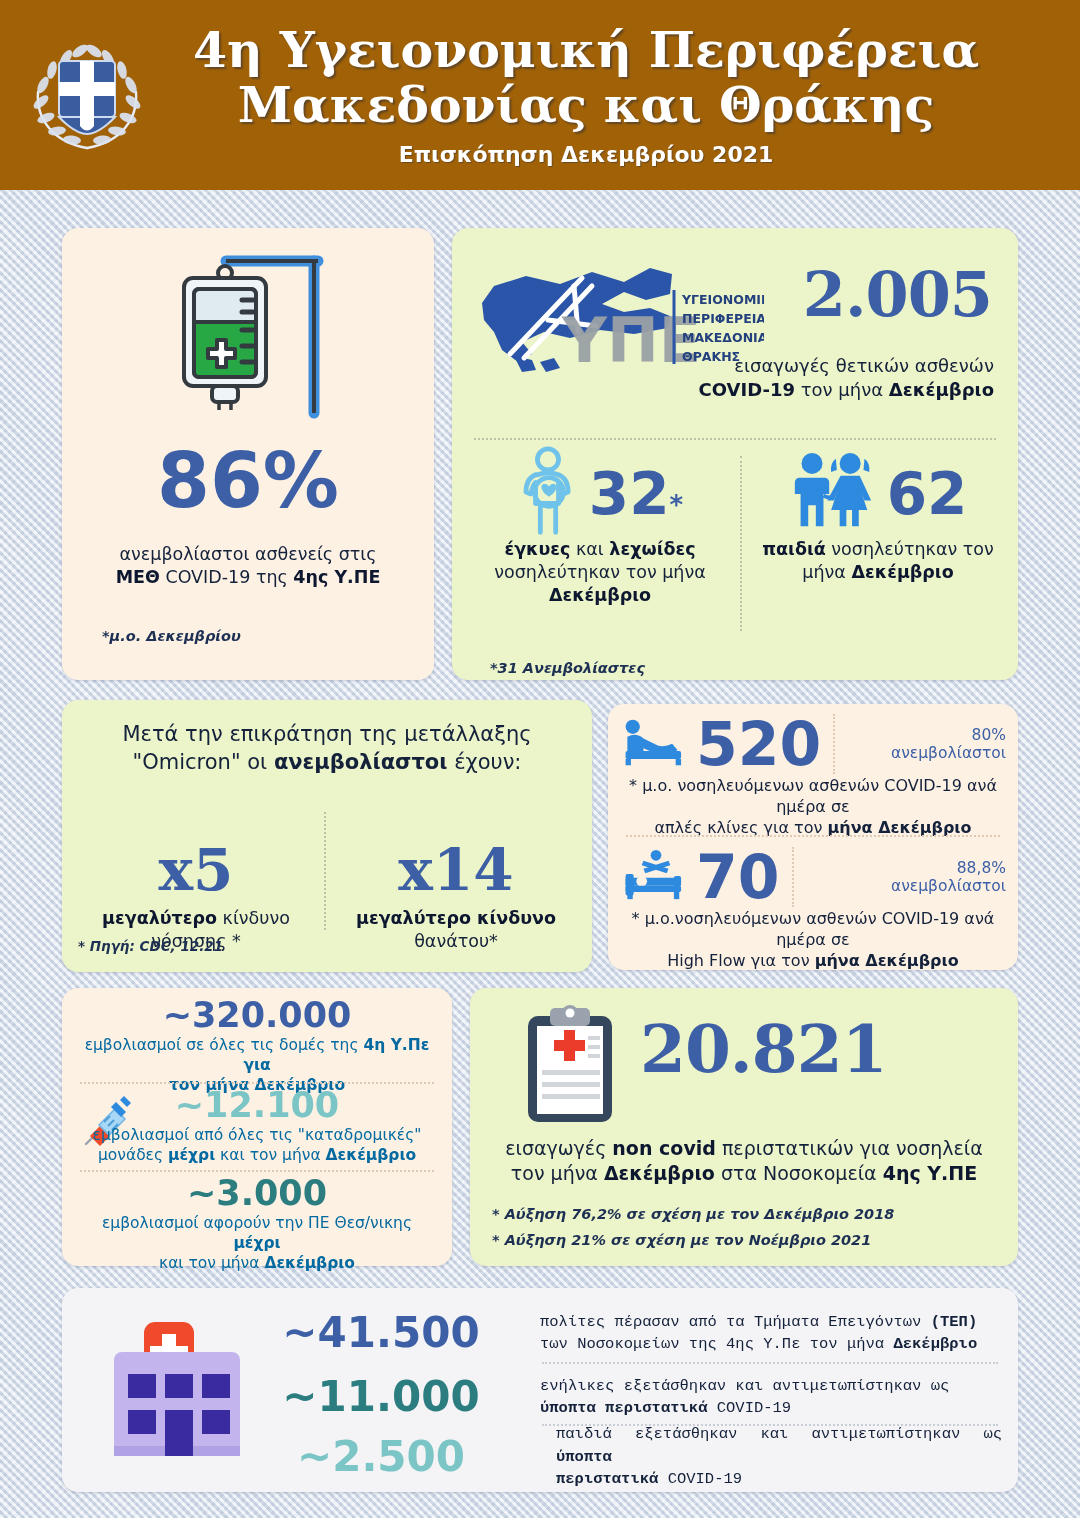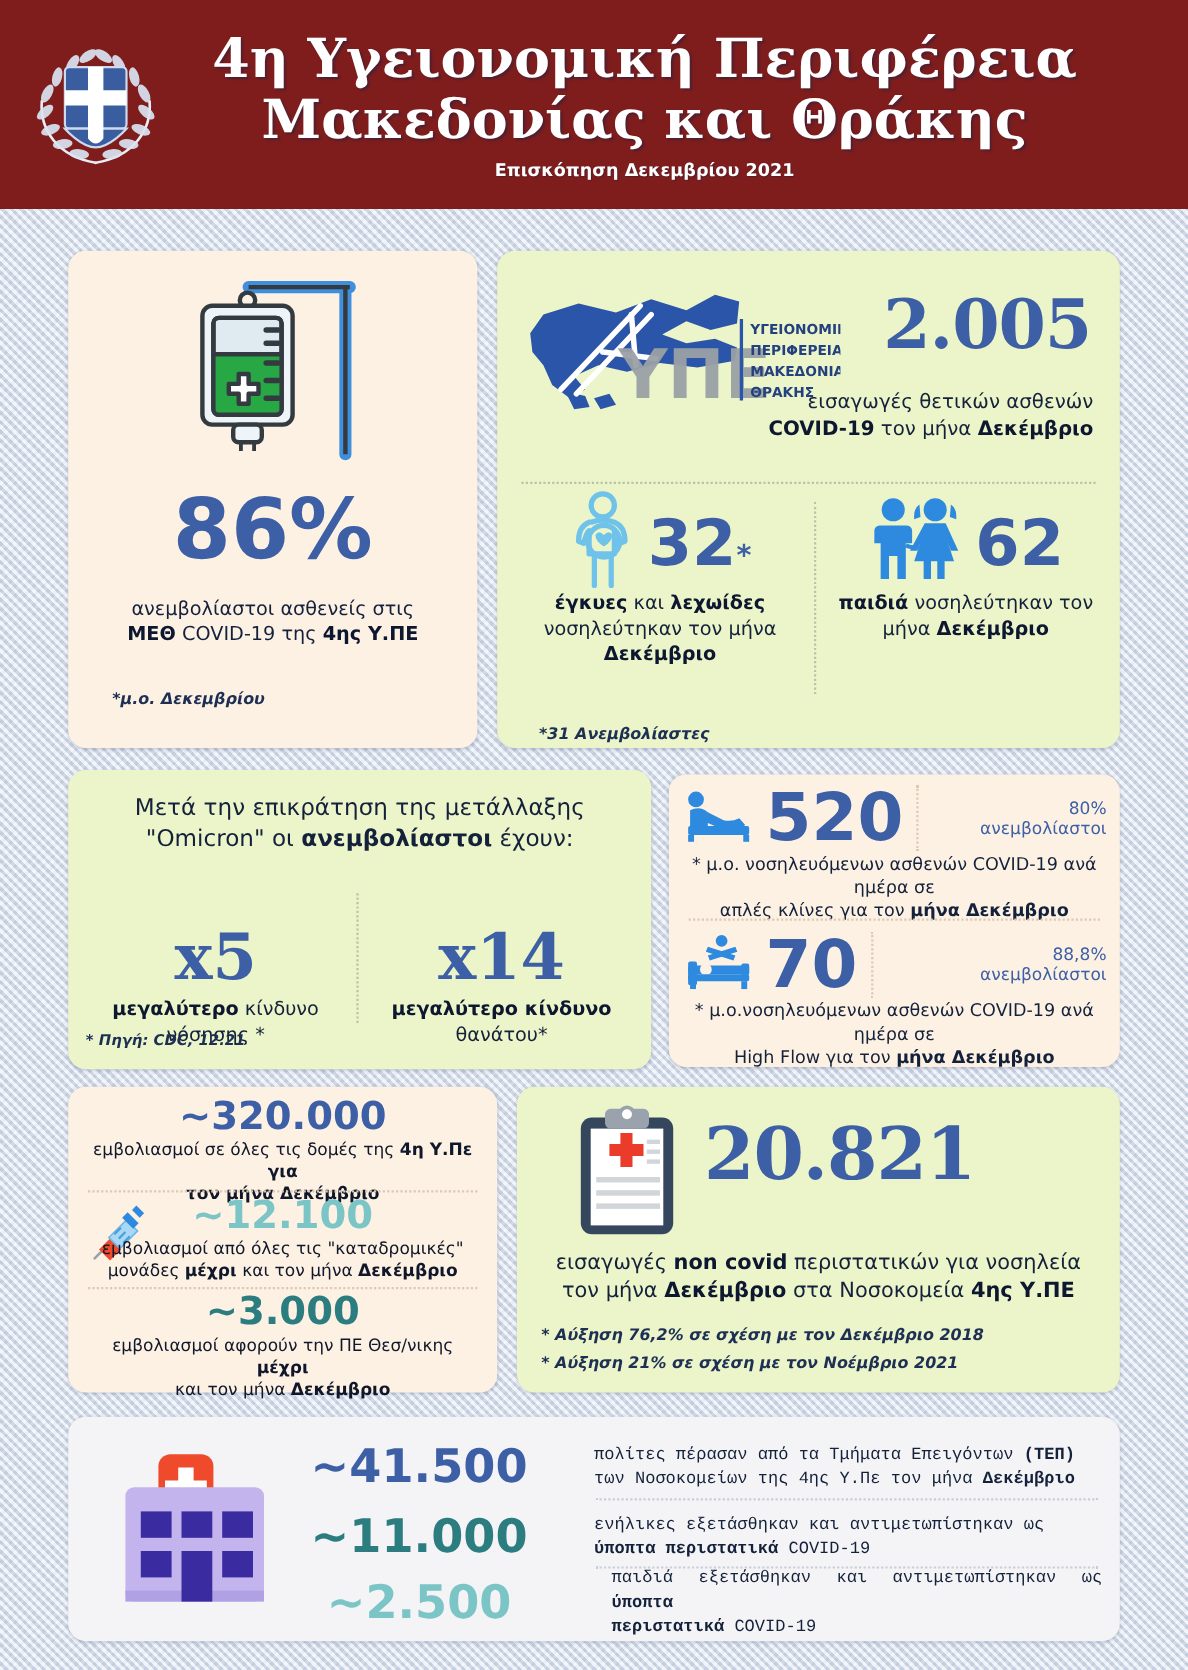--- a/index.html
+++ b/index.html
@@ -12,34 +12,34 @@
     background-color: #d9e2f0;
     background-image:
       repeating-linear-gradient(45deg, rgba(255,255,255,0.55) 0 3px, rgba(160,172,192,0.28) 3px 6px),
       repeating-linear-gradient(-45deg, rgba(255,255,255,0.30) 0 3px, rgba(160,172,192,0.14) 3px 6px);
     overflow: hidden;
   }
 
   
   .header {
     position: absolute; left: 0; top: 0; width: 1080px; height: 190px;
-    background: #7f1d1d;
+    background: #a16207;
     display: flex; align-items: center;
   }
   .crest { width: 130px; height: 130px; margin-left: 22px; flex: none; }
   .head-text { flex: 1; text-align: center; padding-right: 60px; }
   .head-title {
     font-family: "DejaVu Serif", "Liberation Serif", serif;
     font-weight: bold; color: #ffffff;
     font-size: 49px; line-height: 1.12;
     text-shadow: 2px 2px 2px rgba(20,35,70,0.45);
     white-space: pre-line;
   }
   .head-sub {
-    margin-top: 10px; color: #ffffff; font-weight: bold; font-size: 16px;
+    margin-top: 10px; color: #ffffff; font-weight: bold; font-size: 22px;
     text-shadow: 1px 1px 1px rgba(20,35,70,0.4);
   }
 
   
   .card { position: absolute; border-radius: 16px; box-shadow: 0 1px 3px rgba(90,105,135,0.28); }
   .cream { background: #fdf1e4; }
   .lime  { background: #ecf4c9; }
   .offwhite { background: #f4f4f6; }
 
   .bignum {
@@ -103,21 +103,21 @@
   .bedrow .pctwrap { color:#3c5fa5; font-size: 15.5px; line-height: 1.18; text-align: right; flex:1; }
   .bedcap { text-align:center; font-size: 16px; color:#14213b; line-height:1.3; padding: 2px 8px 0; }
 
   
   #card-vax { left: 62px; top: 988px; width: 390px; height: 278px; }
   .vaxblock { position:absolute; left: 0; width: 100%; }
   #vax1 { top: 10px; }
   #vax2 { top: 100px; }
   #vax3 { top: 188px; }
   .vaxnum { text-align:center; font-size: 35px; }
-  .vaxcap { text-align:center; font-size: 15.5px; color:#0f172a; line-height:1.3; padding: 2px 18px 0; }
+  .vaxcap { text-align:center; font-size: 15.5px; color:#0369a1; line-height:1.3; padding: 2px 18px 0; }
   #vax-d1 { position:absolute; left: 18px; right: 18px; top: 94px; }
   #vax-d2 { position:absolute; left: 18px; right: 18px; top: 182px; }
   #syringe { position:absolute; left: 18px; top: 104px; width: 56px; height: 60px; }
 
   
   #card-noncovid { left: 470px; top: 988px; width: 548px; height: 278px; }
   #clipboard { position:absolute; left: 52px; top: 14px; width: 96px; height: 124px; }
   #card-noncovid .num { position:absolute; left: 170px; top: 28px; font-size: 66px; letter-spacing: -1px; }
   #card-noncovid .cap { position:absolute; left: 14px; right: 14px; top: 148px; font-size: 19px; }
   #card-noncovid .n1 { position:absolute; left: 22px; top: 218px; font-size: 14.5px; }

